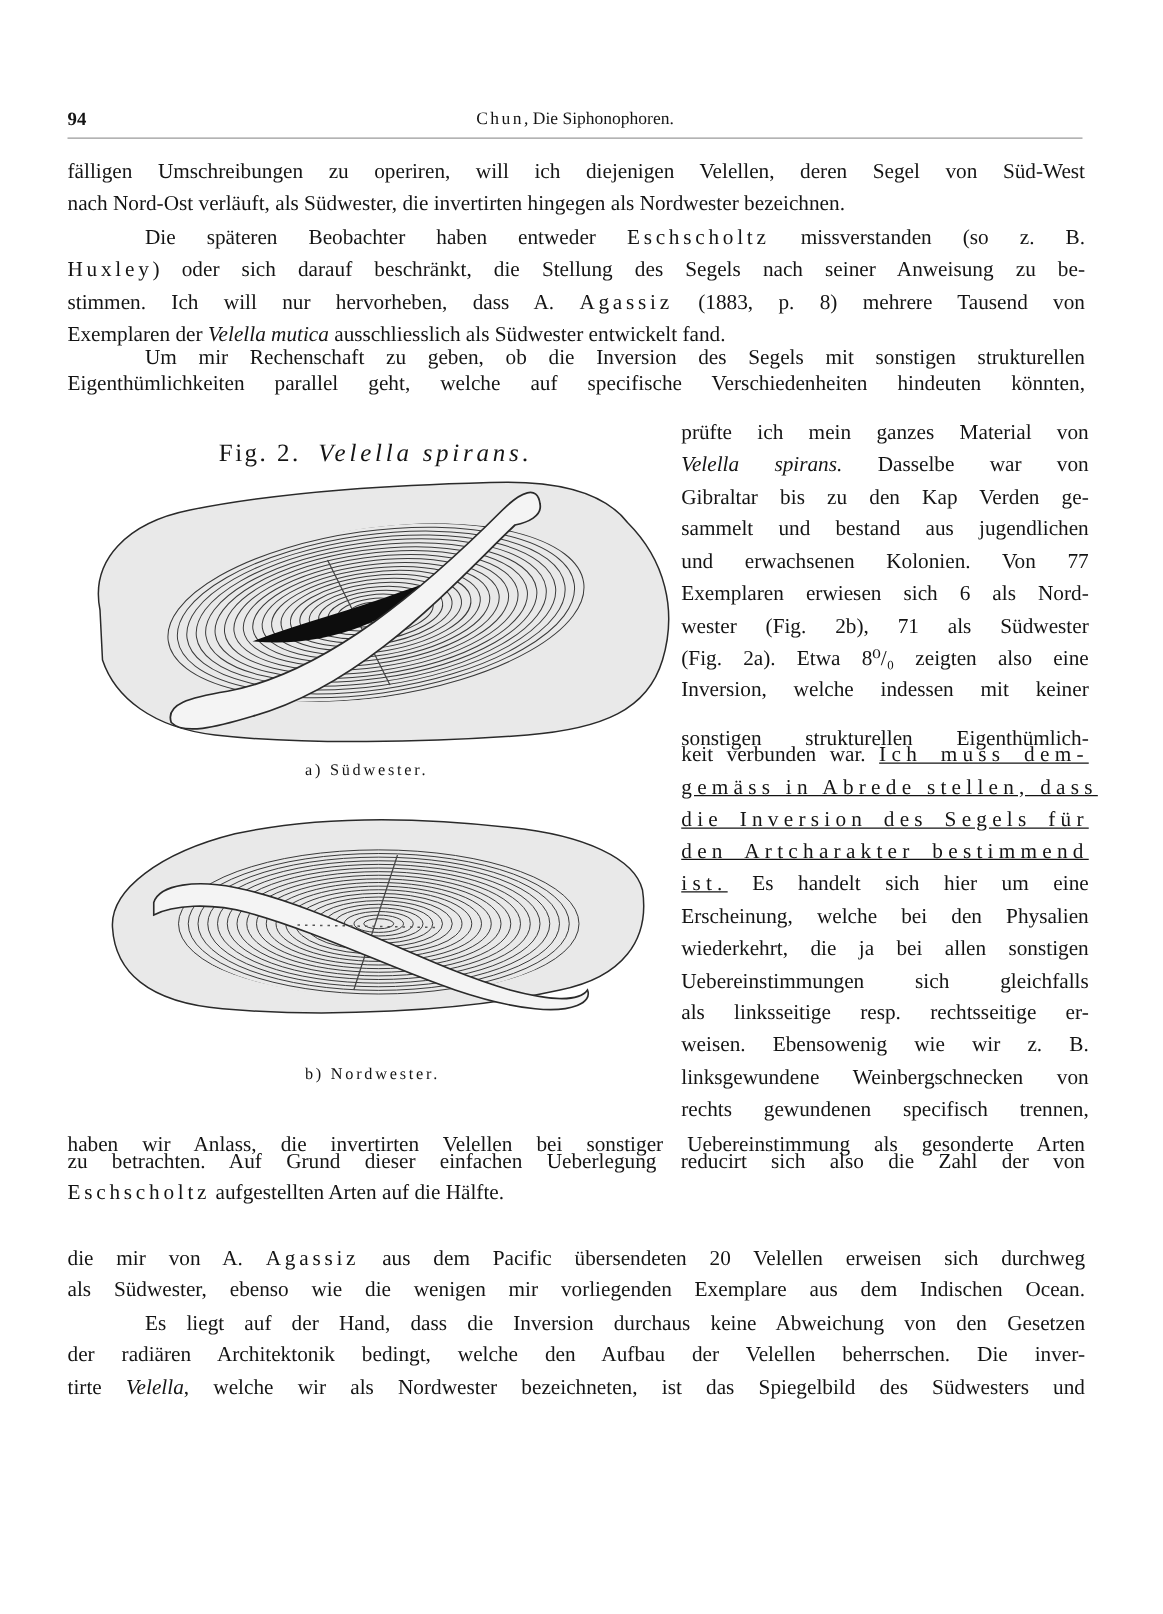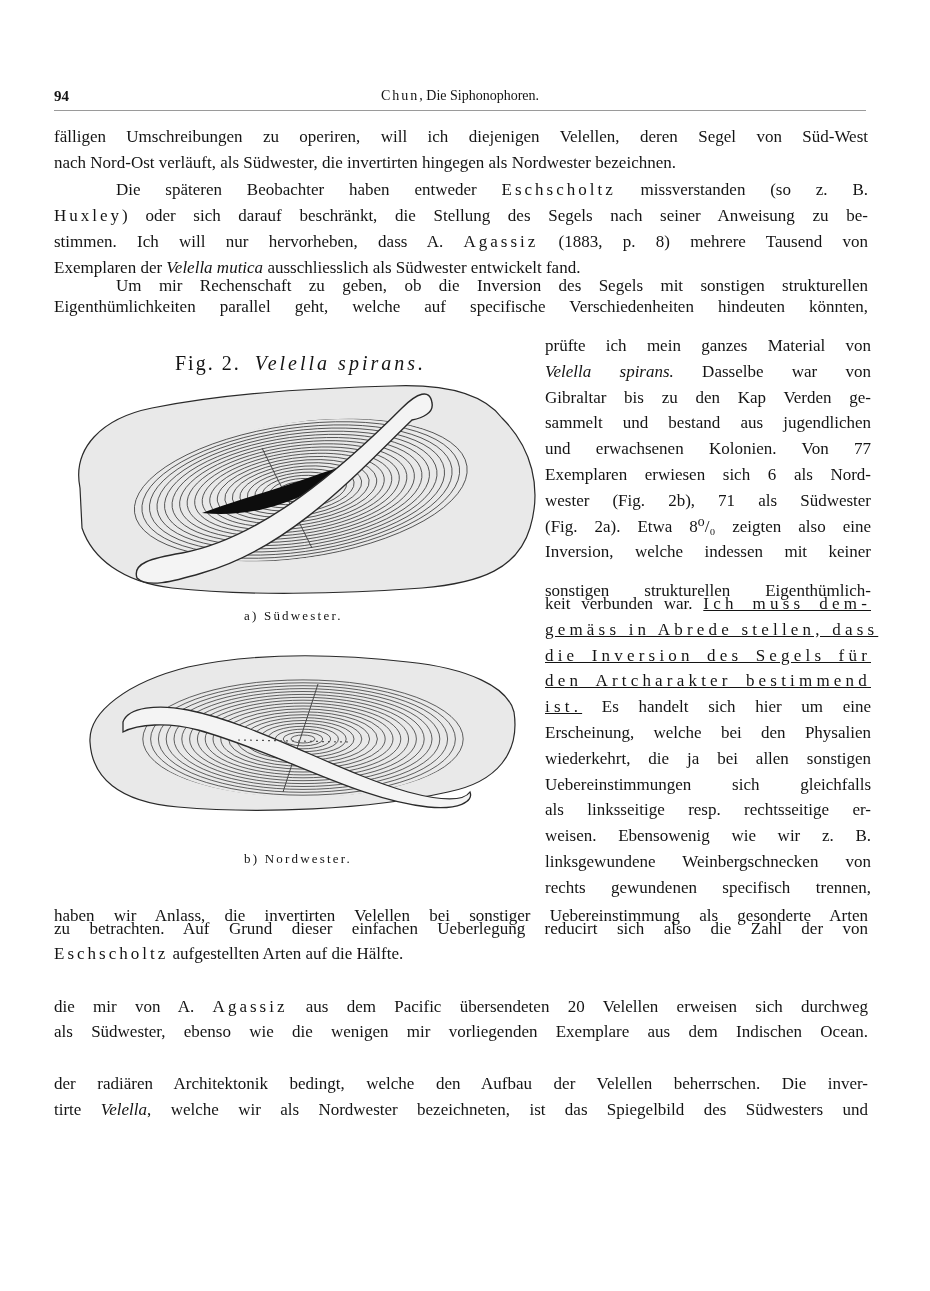--- a/index.html
+++ b/index.html
@@ -165,17 +165,18 @@
   <div class="line full" style="top:918px">zu betrachten. Auf Grund dieser einfachen Ueberlegung reducirt sich also die Zahl der von</div>
   <div class="line full last" style="top:943px">
     <span class="spaced">Eschscholtz</span><span> aufgestellten Arten auf die Hälfte.</span>
   </div>
 
   <div class="line full" style="top:996px">
     <span>die mir von A. </span><span class="spaced">Agassiz</span><span> aus dem Pacific übersendeten 20 Velellen erweisen sich durchweg</span>
   </div>
   <div class="line full" style="top:1021px">als Südwester, ebenso wie die wenigen mir vorliegenden Exemplare aus dem Indischen Ocean.</div>
 
+  <div class="line indent" style="top:1048px; text-align:justify; text-align-last:justify;">Es liegt auf der Hand, dass die Inversion durchaus keine Abweichung von den Gesetzen</div>
   <div class="line full" style="top:1073px">der radiären Architektonik bedingt, welche den Aufbau der Velellen beherrschen. Die inver-</div>
   <div class="line full" style="top:1099px">
     <span>tirte </span><i>Velella</i><span>, welche wir als Nordwester bezeichneten, ist das Spiegelbild des Südwesters und</span>
   </div>
 </div>
 
 </body></html>

